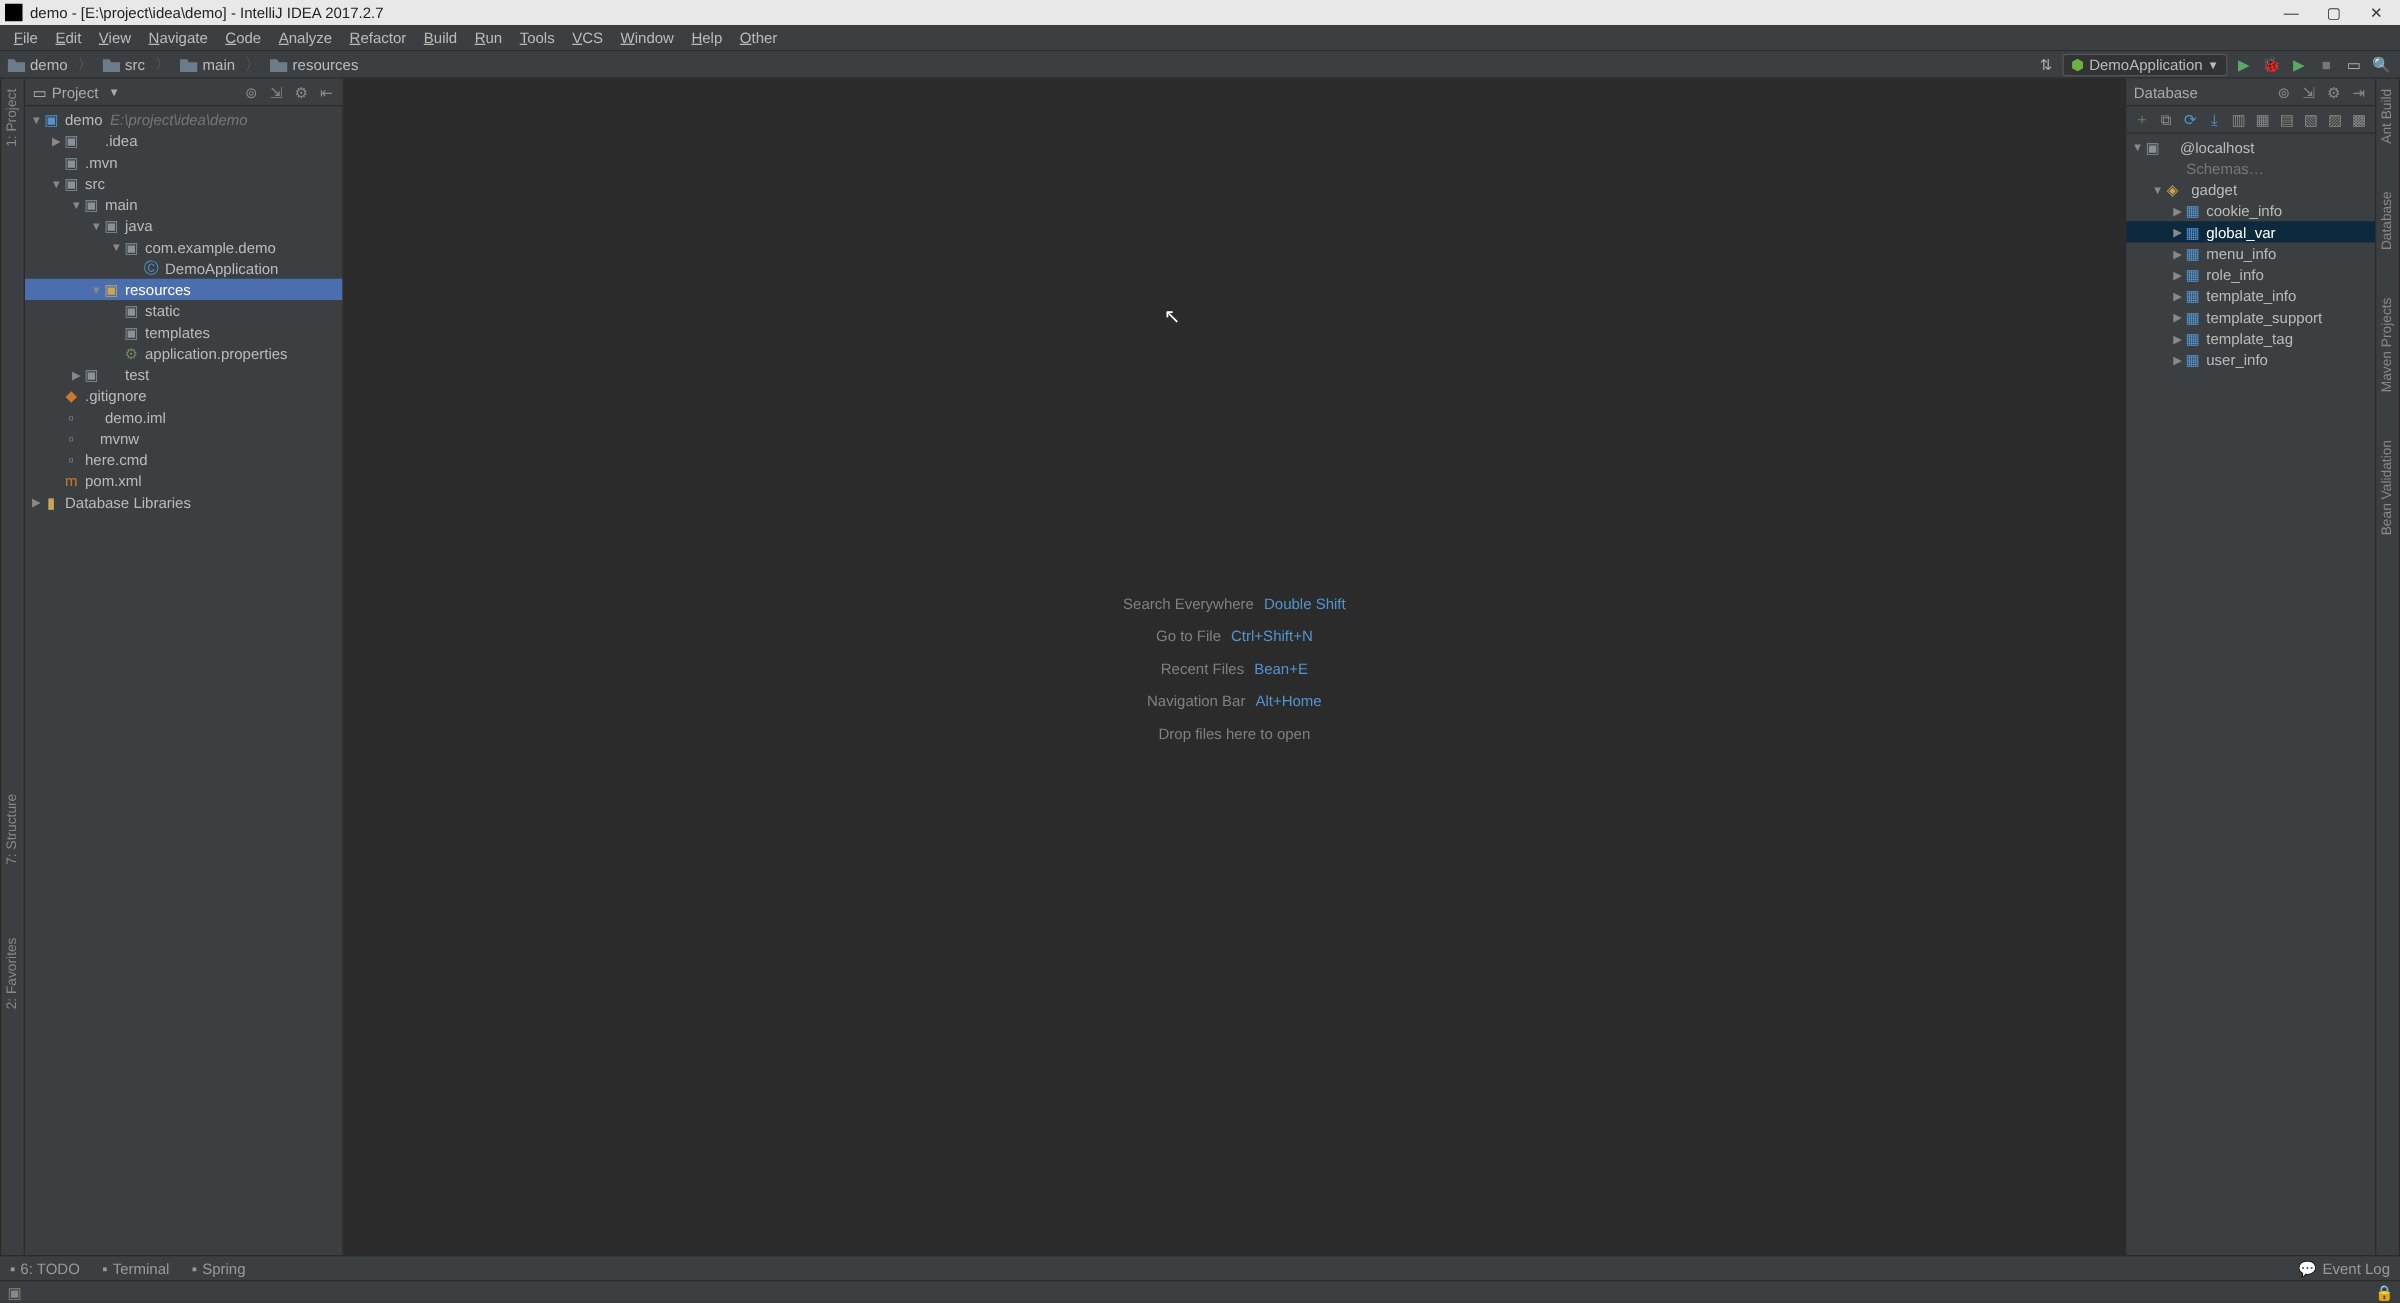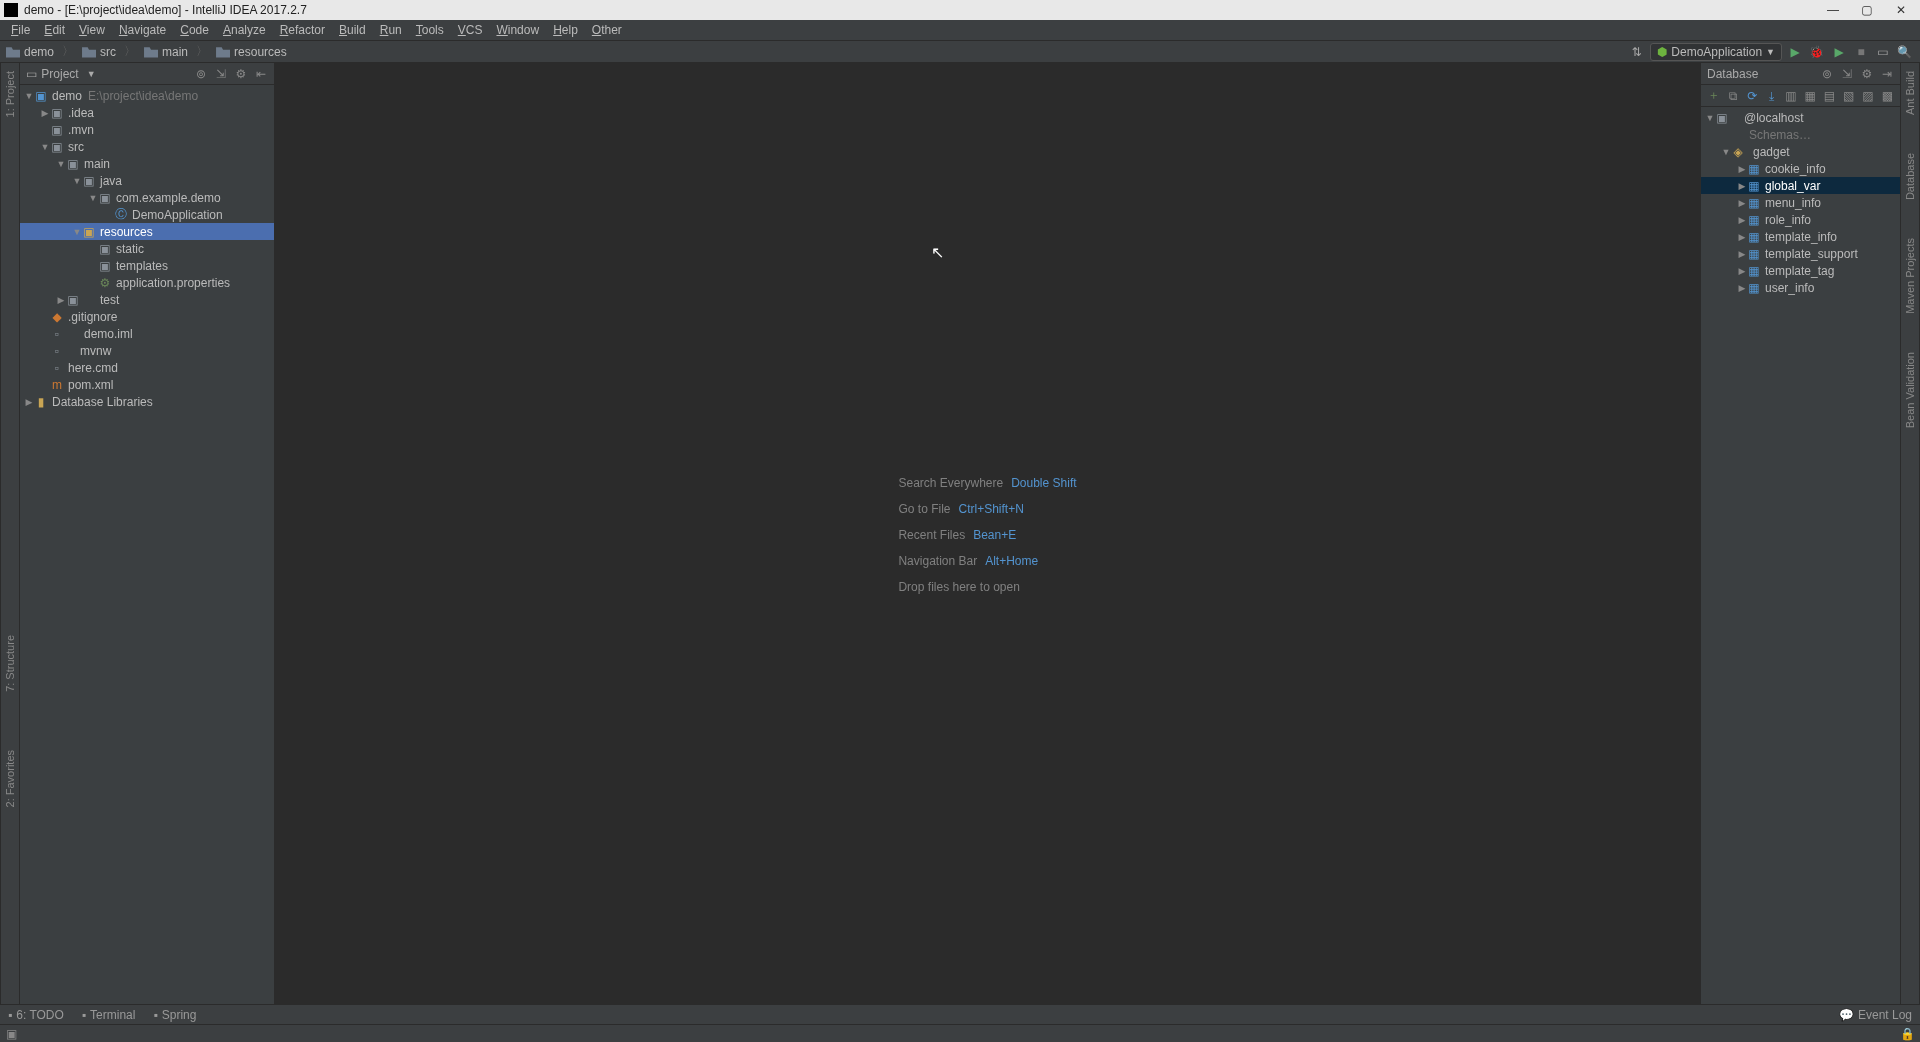--- a/index.html
+++ b/index.html
@@ -43,25 +43,25 @@
 .panel-icons { display: flex; gap: 6px; }
 .small-icon { width: 14px; height: 14px; cursor: pointer; color: #888; display: flex; align-items: center; justify-content: center; }
 
 .tree { flex: 1; overflow: auto; padding: 2px 0; }
 .tree-row { height: 17px; display: flex; align-items: center; cursor: pointer; color: #bbbbbb; white-space: nowrap; }
 .tree-row.selected { background: #4b6eaf; color: #fff; }
 .tree-arrow { width: 10px; text-align: center; color: #888; font-size: 9px; }
 .tree-arrow.open::before { content: "▼"; }
 .tree-arrow.closed::before { content: "▶"; }
 .tree-arrow.none::before { content: ""; }
-.tree-path-hint { color: #777; margin-left: 6px; }
+.tree-path-hint { color: #777; margin-left: 6px; font-style: italic; }
 
 .editor-area { flex: 1; background: #2b2b2b; position: relative; display: flex; align-items: center; justify-content: center; }
 .welcome { text-align: left; color: #808080; }
-.welcome-row { margin: 10px 0; font-size: 14px; }
+.welcome-row { margin: 10px 0; font-size: 14px; text-align: center; }
 .welcome-row .shortcut { color: #5394d0; margin-left: 8px; }
 
 .db-panel { width: 200px; background: #3b3f41; border-left: 1px solid #2b2b2b; display: flex; flex-direction: column; }
 .db-toolbar { height: 22px; border-bottom: 1px solid #2b2b2b; display: flex; align-items: center; gap: 6px; padding: 0 6px; }
 .db-tree-row.selected { background: #0d293e; }
 .db-tree { flex:1; overflow:auto; padding:2px 0; }
 
 
 .bottom-tabs { height: 20px; background: #3c3f41; border-top: 1px solid #2b2b2b; display: flex; align-items: center; padding: 0 8px; gap: 20px; justify-content: space-between; }
 .bottom-left, .bottom-right { display: flex; gap: 18px; }
@@ -167,21 +167,21 @@
     <div class="tree" id="project-tree">
         <div class="tree-row indent-0">
           <span class="tree-arrow open"></span>
           <span style="width:14px;display:inline-block;text-align:center;color:#5394d0">▣</span>
           <span style="margin-left:4px">demo</span>
           <span class="tree-path-hint">E:\project\idea\demo</span>
         </div>
         <div class="tree-row indent-1">
           <span class="tree-arrow closed"></span>
           <span style="width:14px;display:inline-block;text-align:center;color:#8a9199">▣</span>
-          <span style="margin-left:4px">.idea</span>
+          <span style="margin-left:20px">.idea</span>
         </div>
         <div class="tree-row indent-1">
           <span class="tree-arrow none"></span>
           <span style="width:14px;display:inline-block;text-align:center;color:#8a9199">▣</span>
           <span style="margin-left:4px">.mvn</span>
         </div>
         <div class="tree-row indent-1">
           <span class="tree-arrow open"></span>
           <span style="width:14px;display:inline-block;text-align:center;color:#8a9199">▣</span>
           <span style="margin-left:4px">src</span>

